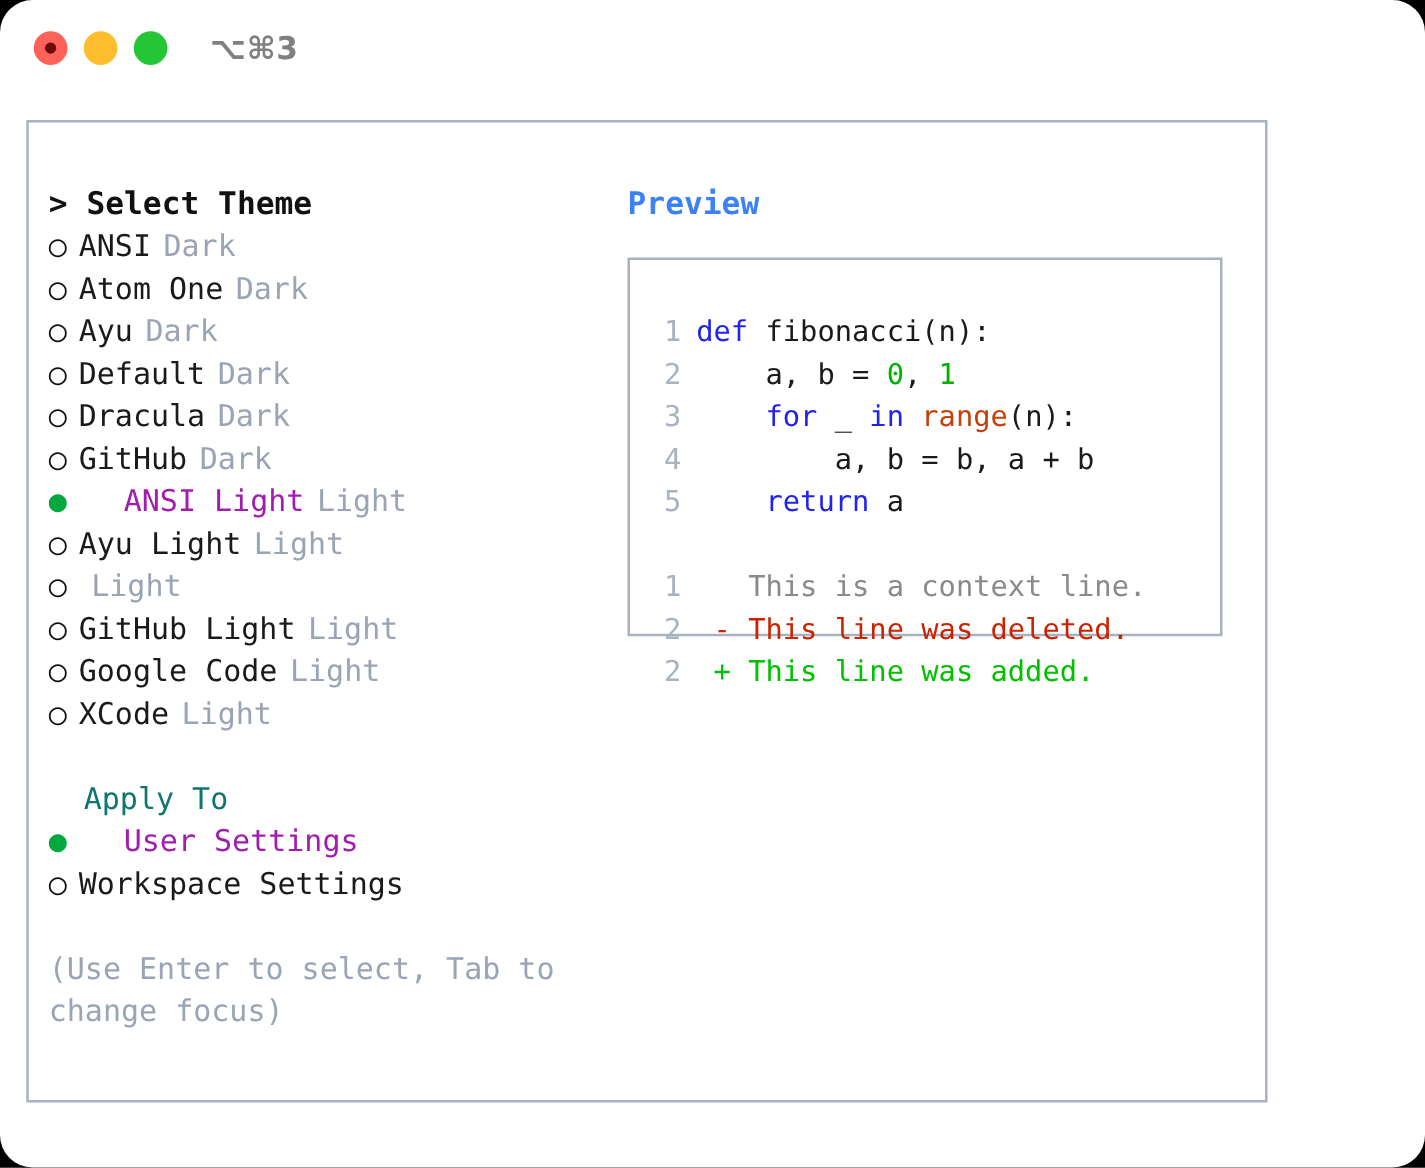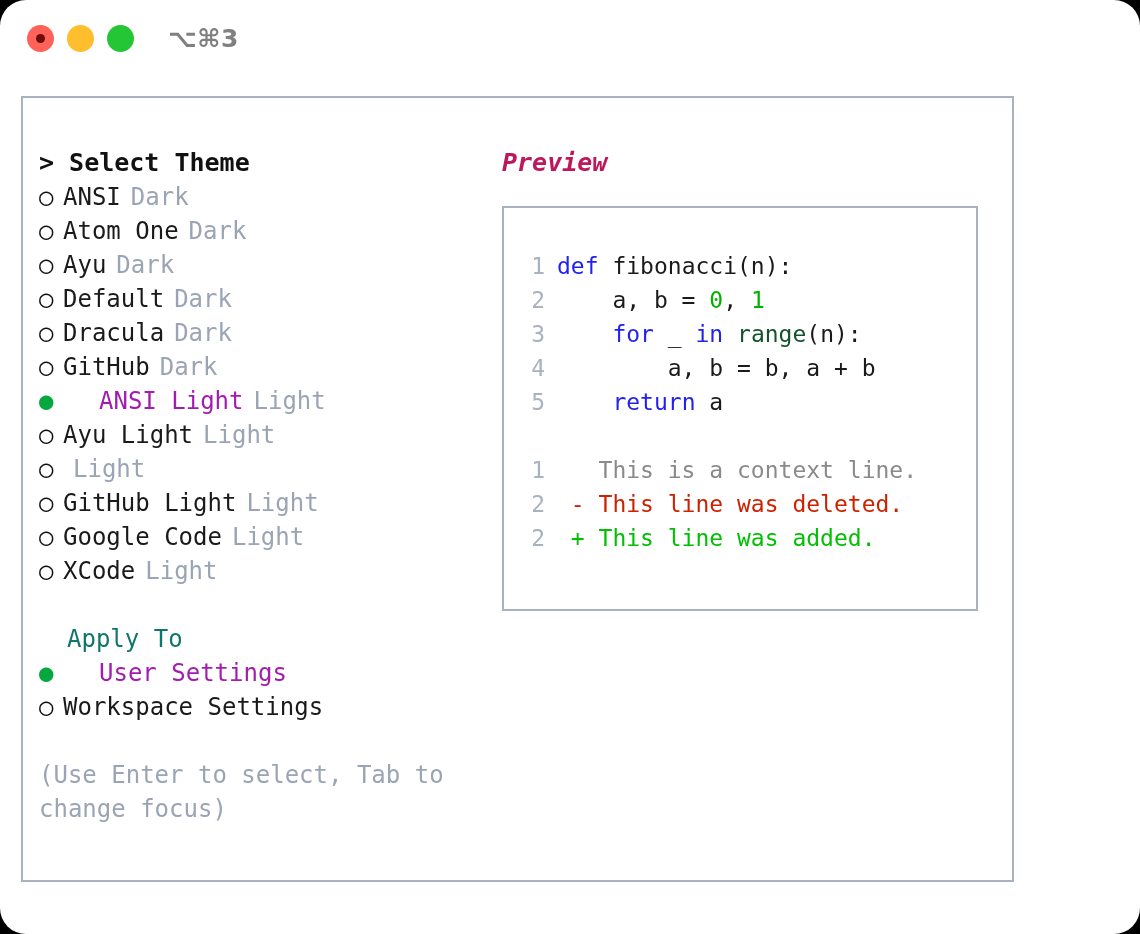--- a/index.html
+++ b/index.html
@@ -138,29 +138,28 @@
     font-size: 24px;
     color: #9aa4b4;
     line-height: 34px;
     width: 410px;
     word-spacing: 0px;
   }
   
   .preview-title {
     font-size: 25px;
     font-weight: bold;
-    color: #be185d;
-    line-height: 34px;
-    white-space: pre;
-    font-style: italic;
+    color: #3b82f6;
+    line-height: 34px;
+    white-space: pre;
   }
   .preview-box {
     margin-top: 26px;
     width: 476px;
-    height: 405px;
+    height: 303px;
     border: 2px solid #a8b2c1;
     box-sizing: border-box;
     background: #ffffff;
     position: relative;
   }
   .code-area {
     position: absolute;
     left: 15px;
     top: 41px;
     right: 6px;
@@ -173,21 +172,21 @@
   }
   .ln {
     display: inline-block;
     width: 26px;
     text-align: right;
     color: #a8b2c1;
     margin-right: 12px;
   }
   .tok-kw  { color: #2222ee; }
   .tok-num { color: #00b200; }
-  .tok-fn  { color: #14532d; text-align: center; }
+  .tok-fn  { color: #c2410c; text-align: center; }
   .tok-id  { color: #1a1a1a; }
   .blankline { height: 34px; }
   .diff-ctx { color: #8a8a8a; }
   .diff-del { color: #cc2200; }
   .diff-add { color: #00c000; }
 </style>
 </head>
 <body>
 
 <div class="window">

